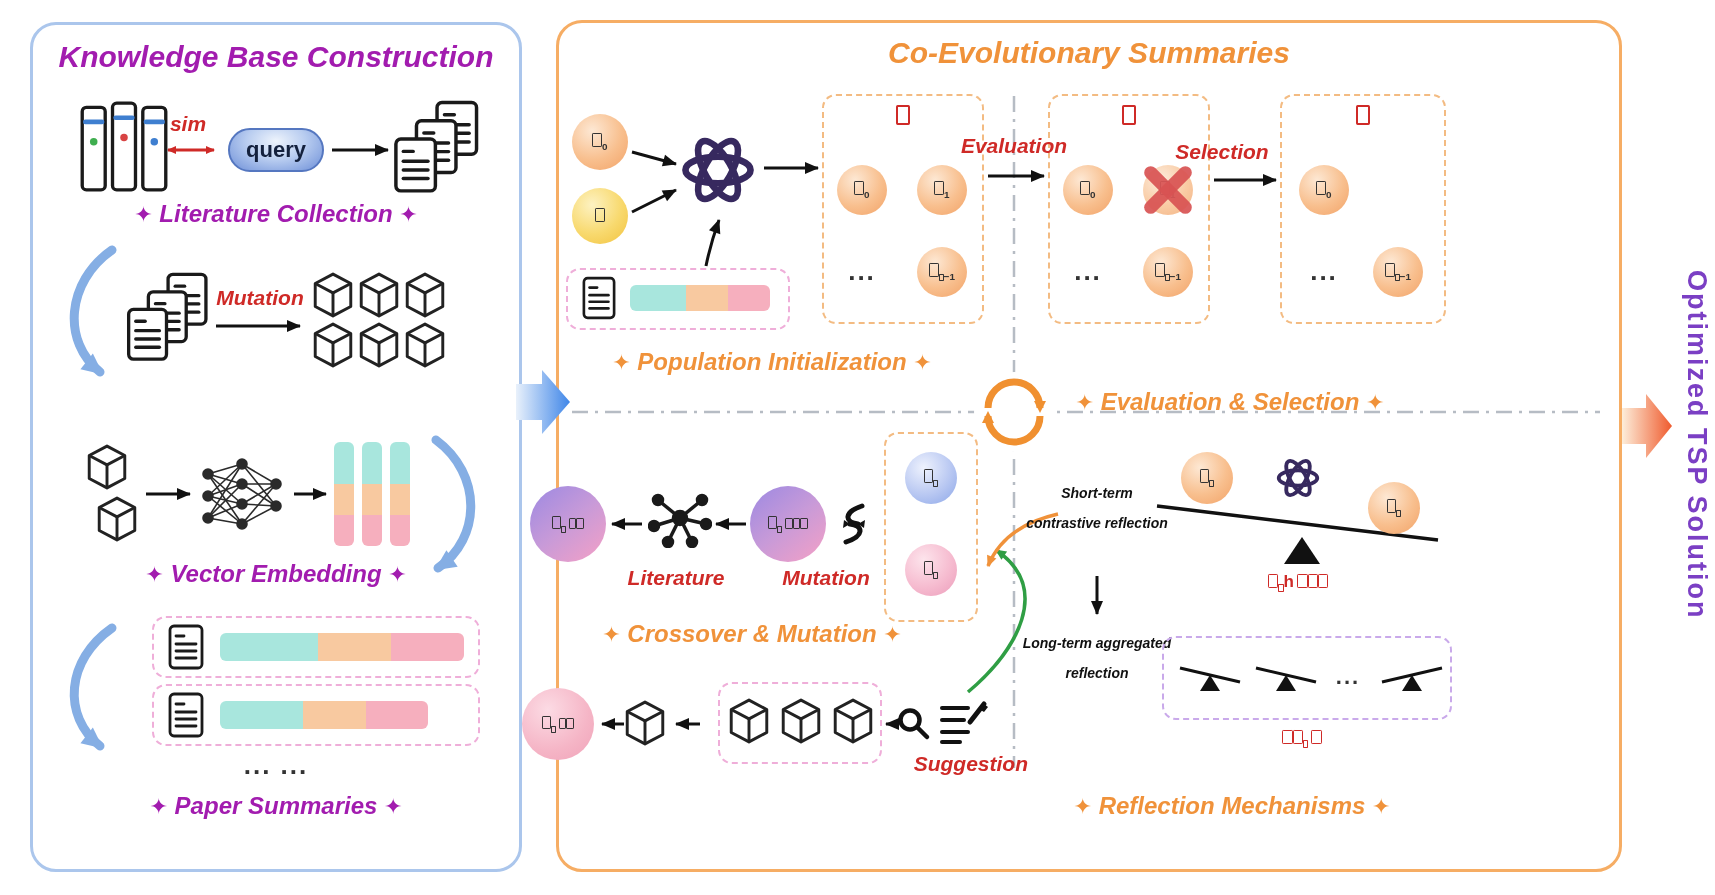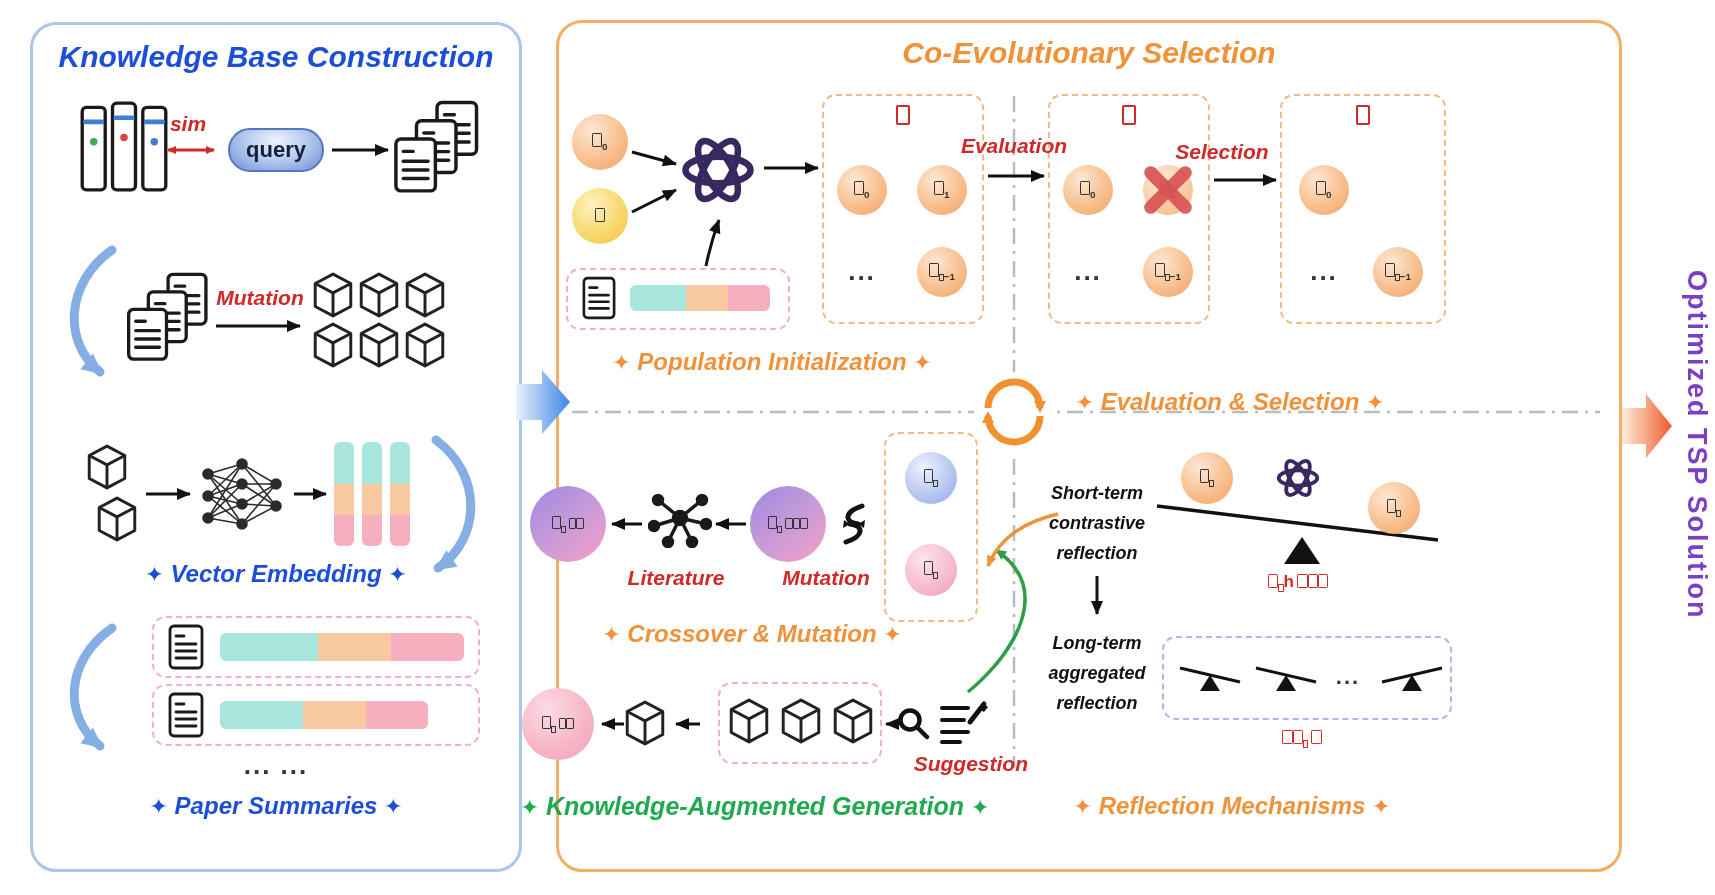--- a/index.html
+++ b/index.html
@@ -5,21 +5,21 @@
   * { margin:0; padding:0; box-sizing:border-box; }
   body { font-family:"Liberation Sans", sans-serif; background:#ffffff; }
   #canvas { position:relative; width:1715px; height:895px; background:#fff; overflow:hidden; }
   .panel { position:absolute; background:#fff; border-radius:26px; z-index:0; }
   #left-panel  { left:30px;  top:22px; width:492px;  height:850px; border:3.5px solid #abc6ec; }
   #right-panel { left:556px; top:20px; width:1066px; height:852px; border:3.5px solid #f6ad64; }
   #svg-layer { position:absolute; left:0; top:0; z-index:1; pointer-events:none; }
   .panel-title { position:absolute; z-index:2; font-weight:bold; font-style:italic; font-size:30px; text-align:center; white-space:nowrap; }
   .sparkle-label { position:absolute; z-index:2; font-weight:bold; font-style:italic; font-size:24px; text-align:center; white-space:nowrap; }
   .sparkle-label .sp { font-style:normal; font-family:"DejaVu Sans", sans-serif; font-size:22px; }
-  .blue   { color:#1d4ed8; }
+  .blue   { color:#a21caf; }
   .orange { color:#f0923a; }
   .green  { color:#1faa4f; }
   .red-note { position:absolute; z-index:3; color:#cf2a27; font-style:italic; font-weight:bold; font-size:21px; text-align:center; white-space:nowrap; }
   .circle { position:absolute; z-index:2; border-radius:50%; display:flex; align-items:center; justify-content:center; font-weight:bold; color:#333; font-size:16px; }
   .oc { background:radial-gradient(circle at 36% 30%, #fde8d4 0%, #f8bf8e 55%, #f2a266 100%); }
   .yc { background:radial-gradient(circle at 36% 30%, #fdf2c2 0%, #f8d96e 55%, #f2c23e 100%); }
   .bc { background:radial-gradient(circle at 36% 30%, #eef2fd 0%, #b9c8f2 55%, #8ba6e8 100%); }
   .pkc{ background:radial-gradient(circle at 36% 30%, #fde4ec 0%, #f6bcd0 55%, #eb9cba 100%); }
   .vc { background:linear-gradient(140deg, #a98edf 15%, #c89ad8 50%, #ec9fc9 90%); }
   .kc { background:radial-gradient(circle at 36% 30%, #fcdbe4 0%, #f5b5c6 60%, #f0a2b8 100%); }
@@ -36,21 +36,21 @@
   .vbar .t { flex:4; background:#a8e6dd; } .vbar .o { flex:3; background:#f8c9a0; } .vbar .p { flex:3; background:#f6afbe; }
   .hbar { position:absolute; z-index:2; height:28px; border-radius:6px; overflow:hidden; display:flex; }
   .hbar .t { flex:4; background:#a8e6dd; } .hbar .o { flex:3; background:#f8c9a0; } .hbar .p { flex:3; background:#f6afbe; }
   .query-pill { position:absolute; z-index:2; border-radius:24px; display:flex; align-items:center; justify-content:center;
     background:radial-gradient(ellipse at 50% 28%, #eef4fc 0%, #b9cdf0 45%, #6d8fd8 100%);
     border:2.5px solid #5577c0; font-weight:bold; font-size:22px; color:#14213d; }
   .redx { position:absolute; z-index:3; }
   .redx::before, .redx::after { content:""; position:absolute; left:50%; top:50%; width:62px; height:13px; background:#d85252; border-radius:7px; opacity:0.92; }
   .redx::before { transform:translate(-50%,-50%) rotate(45deg); }
   .redx::after  { transform:translate(-50%,-50%) rotate(-45deg); }
-  .reflect-text { position:absolute; z-index:2; font-style:italic; font-weight:bold; font-size:18px; color:#111; text-align:center; line-height:30px; }
+  .reflect-text { position:absolute; z-index:2; font-style:italic; font-weight:bold; font-size:14px; color:#111; text-align:center; line-height:30px; }
   .red-math { position:absolute; z-index:2; color:#cf2a27; font-weight:bold; font-size:17px; text-align:center; white-space:nowrap; }
   .vertical-out { position:absolute; z-index:2; writing-mode:vertical-rl; font-weight:bold; font-size:27px; color:#7b3fc4; text-align:center; letter-spacing:2px; }
   .icon-host { position:absolute; z-index:2; }
 </style>
 </head>
 <body>
 
 <div id="canvas">
 
   <svg width="0" height="0" style="position:absolute" aria-hidden="true">
@@ -244,20 +244,25 @@
       <use href="#g-books"></use>
     </svg>
   <div class="red-note" style="left:158px; top:112px; width:60px;"><span>sim</span></div>
   <div class="query-pill" style="left:228px; top:128px; width:96px; height:44px;">
     <span>query</span>
   </div>
   <svg class="icon-host" style="left:392px; top:100px;" width="92" height="96" viewBox="0 0 78 84">
       <use href="#g-docstack"></use>
     </svg>
 
+  <div class="sparkle-label blue" style="left:40px; top:200px; width:472px;">
+    <span class="sp">✦</span>
+    <span>Literature Collection</span>
+    <span class="sp">✦</span>
+  </div>
 
   <svg class="icon-host" style="left:126px; top:272px;" width="86" height="92" viewBox="0 0 78 84">
       <use href="#g-docstack"></use>
     </svg>
   <div class="red-note" style="left:208px; top:286px; width:104px;"><span>Mutation</span></div>
   <svg class="icon-host" style="left:312px; top:272px;" width="42" height="46" viewBox="0 0 40 44">
       <use href="#g-cube"></use>
     </svg>
   <svg class="icon-host" style="left:358px; top:272px;" width="42" height="46" viewBox="0 0 40 44">
       <use href="#g-cube"></use>
@@ -329,21 +334,21 @@
 
   <div class="dots" style="left:40px; top:750px; width:472px;"><span>...  ...</span></div>
 
   <div class="sparkle-label blue" style="left:40px; top:792px; width:472px;">
     <span class="sp">✦</span>
     <span>Paper Summaries</span>
     <span class="sp">✦</span>
   </div>
 
   <div class="panel-title orange" style="left:689px; top:36px; width:800px;">
-    <span>Co-Evolutionary Selection</span>
+    <span>Co-Evolutionary Summaries</span>
   </div>
 
   <div class="circle oc" style="left:572px; top:114px; width:56px; height:56px;">
     <span><span class="tofu"></span><sub>0</sub></span>
   </div>
   <div class="circle yc" style="left:572px; top:188px; width:56px; height:56px;">
     <span><span class="tofu"></span></span>
   </div>
   <svg class="icon-host" style="left:674px; top:126px;" width="88" height="88" viewBox="0 0 100 100">
       <use href="#g-gpt"></use>
@@ -460,25 +465,20 @@
       <use href="#g-cube"></use>
     </svg>
   <svg class="icon-host" style="left:896px; top:706px;" width="36" height="36" viewBox="0 0 36 36">
       <use href="#g-mag"></use>
     </svg>
   <svg class="icon-host" style="left:938px; top:698px;" width="52" height="50" viewBox="0 0 52 50">
       <use href="#g-edit"></use>
     </svg>
   <div class="red-note" style="left:898px; top:752px; width:130px;text-align:right;"><span>Suggestion</span></div>
 
-  <div class="sparkle-label green" style="left:520px; top:792px; width:470px; font-size:25px;">
-    <span class="sp">✦</span>
-    <span>Knowledge-Augmented Generation</span>
-    <span class="sp">✦</span>
-  </div>
 
   <div class="reflect-text" style="left:1022px; top:478px; width:150px;">
     <span>Short-term contrastive reflection</span>
   </div>
 
   <div class="circle oc" style="left:1181px; top:452px; width:52px; height:52px;">
     <span><span class="tofu"></span><sub><span class="tofu sm"></span></sub></span>
   </div>
   <svg class="icon-host" style="left:1272px; top:452px;" width="52" height="52" viewBox="0 0 100 100">
       <use href="#g-gpt"></use>

